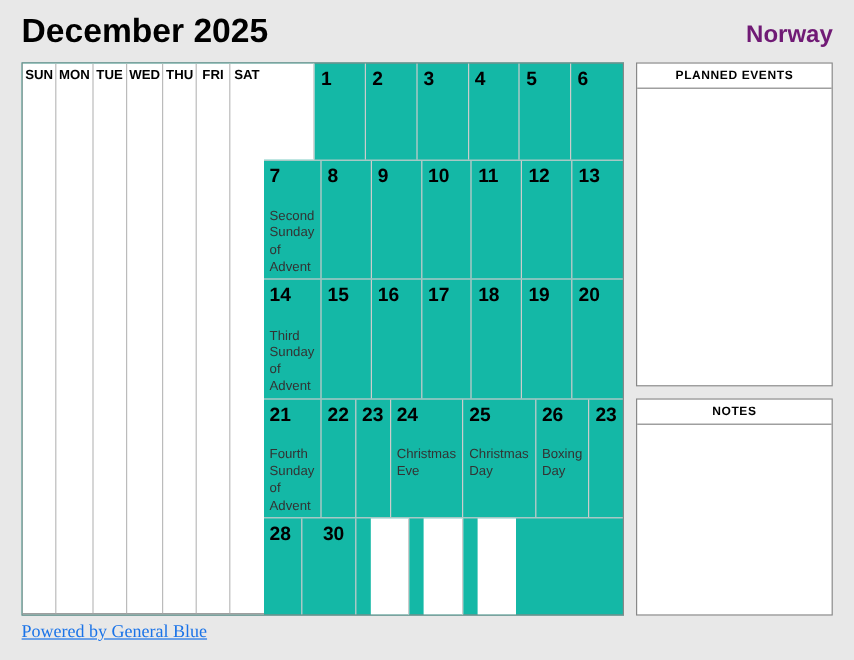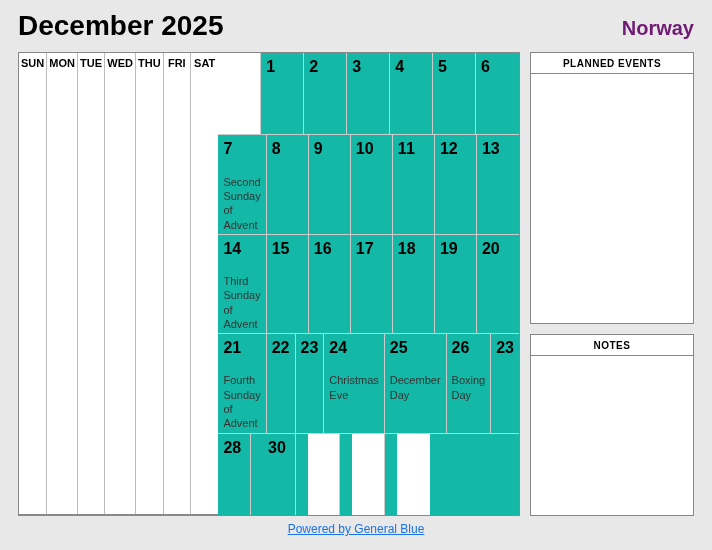--- a/index.html
+++ b/index.html
@@ -119,23 +119,24 @@
       letter-spacing: 0.5px;
     }
     .sidebar-box-content {
       flex: 1;
       min-height: 130px;
     }
     .notes-box .sidebar-box-content {
       min-height: 100px;
     }
     .footer {
-      text-align: center;
+      text-align: left;
       margin-top: 6px;
-      font-size: 12px;
+      font-size: 15px;
+      font-family: Liberation Serif, serif;
     }
     .footer a {
       color: #1a73e8;
       text-decoration: underline;
     }
     .planned-events-box {
       flex: 1.5;
     }
     .notes-box {
       flex: 1;
@@ -240,21 +241,21 @@
             </div>
             <div class="cal-day">
               <div class="day-num">23</div>
             </div>
             <div class="cal-day">
               <div class="day-num">24</div>
               <div class="day-label">Christmas Eve</div>
             </div>
             <div class="cal-day">
               <div class="day-num">25</div>
-              <div class="day-label">December Day</div>
+              <div class="day-label">Christmas Day</div>
             </div>
             <div class="cal-day">
               <div class="day-num">26</div>
               <div class="day-label">Boxing Day</div>
             </div>
             <div class="cal-day">
               <div class="day-num">23</div>
             </div>
           </div>
           <div class="cal-week">

